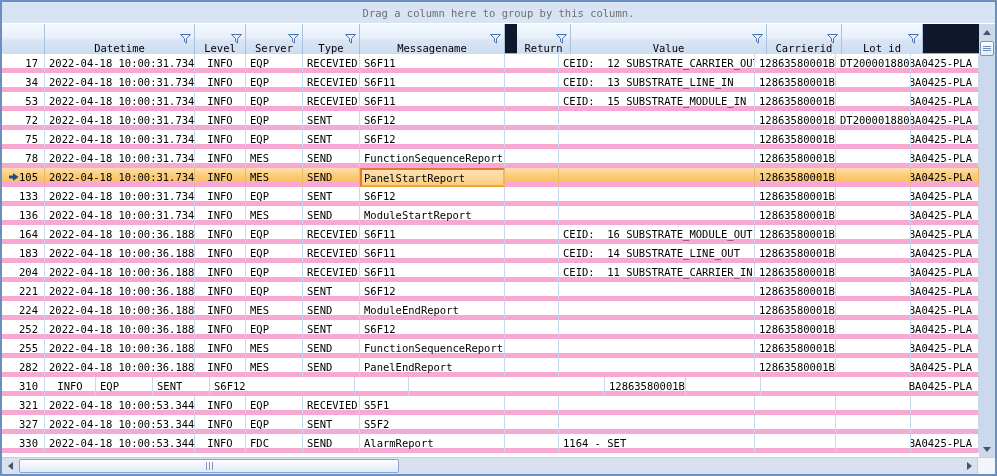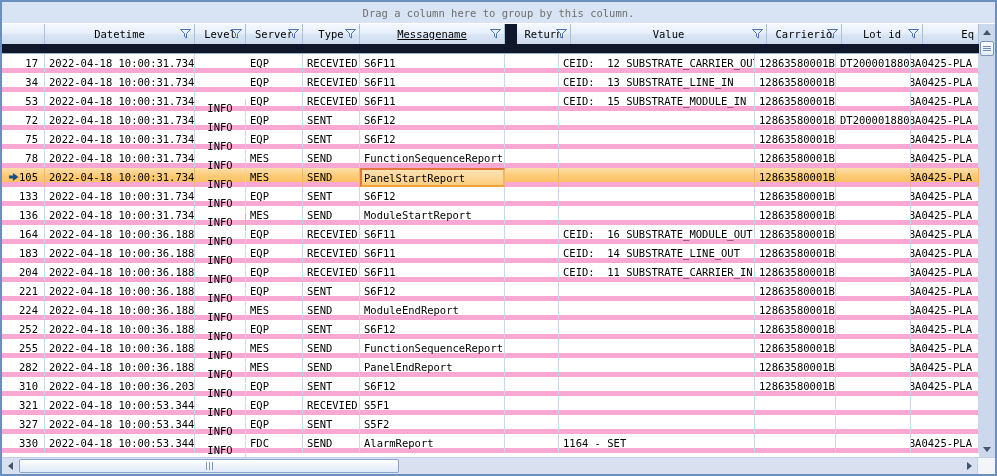--- a/index.html
+++ b/index.html
@@ -17,38 +17,38 @@
     border-bottom:1px solid #FFFFFF;
     display:flex;align-items:center;justify-content:center;
   }
   .group-panel span{color:#6F6F6F;}
   
   .main{flex:1 1 auto;display:flex;min-height:0;}
   .cols-area{width:977px;flex:0 0 977px;display:flex;flex-direction:column;overflow:hidden;}
   
   .header-row{height:30px;flex:0 0 30px;display:flex;border-bottom:1px solid #97B0CC;}
   .hcell{
-    position:relative;height:20px;
+    position:relative;height:30px;
     background:linear-gradient(180deg,#F4F9FE 0%,#E7EFFA 45%,#D9E5F5 55%,#CDDCF0 100%);
     border-right:1px solid #A9C2DE;
-    display:flex;align-items:center;justify-content:center;
+    display:flex;align-items:flex-end;justify-content:center;
   }
   .hcell.right{justify-content:flex-end;padding-right:4px;}
   .hlabel{white-space:pre;}
   .funnel{position:absolute;right:3px;top:50%;margin-top:-5px;}
   
   .rows{flex:1 1 auto;overflow:hidden;background:#fff;}
   .row{height:19px;display:flex;border-bottom:5px solid #f9a8d4;background:#fff;}
   .cell{
     height:18px;line-height:18px;border-right:1px solid #C9D9EC;
     padding:0 0 0 4px;white-space:pre;overflow:hidden;
     display:flex;align-items:center;
   }
   .cell.right{justify-content:flex-end;padding:0 6px 0 0;}
-  .cell.center{justify-content:center;padding:0;margin-top:45px;}
+  .cell.center{justify-content:center;padding:0;}
   .row.sel{background:linear-gradient(180deg,#FDDFAE 0%,#FCCB76 55%,#FBC162 100%);}
   .row.sel .cell{border-right-color:#E8B969;border-bottom-color:#F2A23A;}
   .cell.focused{
     border:2px solid #E2783A;padding-left:2px;height:19px;
     background:linear-gradient(180deg,#FDE2B4 0%,#FBCE7E 100%);
   }
   .ind{position:relative;}
   .row-arrow{position:absolute;left:7px;top:4px;}
   
   .vscroll{
@@ -109,21 +109,21 @@
             <svg class="funnel" width="11" height="10" viewBox="0 0 11 10">
               <path d="M0.5 0.5 H10.5 L6.5 4.5 V9 L4.5 7.5 V4.5 Z" fill="#EAF1FA" stroke="#4A74B0" stroke-width="1"></path>
             </svg>
           </div>
           <div class="hcell" style="width: 57px; flex: 0 0 57px;">
             <span class="hlabel">Type</span>
             <svg class="funnel" width="11" height="10" viewBox="0 0 11 10">
               <path d="M0.5 0.5 H10.5 L6.5 4.5 V9 L4.5 7.5 V4.5 Z" fill="#EAF1FA" stroke="#4A74B0" stroke-width="1"></path>
             </svg>
           </div>
-          <div class="hcell" style="width: 145px; flex: 0 0 145px; text-decoration: underline;">
+          <div class="hcell" style="width: 145px; flex: 0 0 145px;">
             <span class="hlabel">Messagename</span>
             <svg class="funnel" width="11" height="10" viewBox="0 0 11 10">
               <path d="M0.5 0.5 H10.5 L6.5 4.5 V9 L4.5 7.5 V4.5 Z" fill="#EAF1FA" stroke="#4A74B0" stroke-width="1"></path>
             </svg>
           </div>
           <div class="hcell" style="width: 54px; flex: 0 0 54px; margin-left: 12px;">
             <span class="hlabel">Return</span>
             <svg class="funnel" width="11" height="10" viewBox="0 0 11 10">
               <path d="M0.5 0.5 H10.5 L6.5 4.5 V9 L4.5 7.5 V4.5 Z" fill="#EAF1FA" stroke="#4A74B0" stroke-width="1"></path>
             </svg>
@@ -138,23 +138,20 @@
             <span class="hlabel">Carrierid</span>
             <svg class="funnel" width="11" height="10" viewBox="0 0 11 10">
               <path d="M0.5 0.5 H10.5 L6.5 4.5 V9 L4.5 7.5 V4.5 Z" fill="#EAF1FA" stroke="#4A74B0" stroke-width="1"></path>
             </svg>
           </div>
           <div class="hcell" style="width: 81px; flex: 0 0 81px;">
             <span class="hlabel">Lot id</span>
             <svg class="funnel" width="11" height="10" viewBox="0 0 11 10">
               <path d="M0.5 0.5 H10.5 L6.5 4.5 V9 L4.5 7.5 V4.5 Z" fill="#EAF1FA" stroke="#4A74B0" stroke-width="1"></path>
             </svg>
-          </div>
-          <div class="hcell right" style="flex: 1 1 auto; min-width: 0px;">
-            <span class="hlabel">Eq</span>
           </div>
         </div>
       <div class="rows" id="rows">
           <div class="row">
             <div class="cell right ind" style="width: 43px; flex: 0 0 43px;">17</div>
             <div class="cell" style="width: 150px; flex: 0 0 150px;">2022-04-18 10:00:31.734</div>
             <div class="cell center" style="width: 51px; flex: 0 0 51px;">INFO</div>
             <div class="cell" style="width: 57px; flex: 0 0 57px;">EQP</div>
             <div class="cell" style="width: 57px; flex: 0 0 57px;">RECEVIED</div>
             <div class="cell" style="width: 145px; flex: 0 0 145px;">S6F11</div>
@@ -369,21 +366,20 @@
             <div class="cell" style="width: 57px; flex: 0 0 57px;">SEND</div>
             <div class="cell" style="width: 145px; flex: 0 0 145px;">PanelEndReport</div>
             <div class="cell" style="width: 54px; flex: 0 0 54px;"></div>
             <div class="cell" style="width: 196px; flex: 0 0 196px;"></div>
             <div class="cell" style="width: 81px; flex: 0 0 81px;">12863580001B</div>
             <div class="cell" style="width: 75px; flex: 0 0 75px;"></div>
             <div class="cell right" style="flex: 1 1 auto; min-width: 0px;">BA0425-PLA</div>
           </div>
           <div class="row">
             <div class="cell right ind" style="width: 43px; flex: 0 0 43px;">310</div>
-            <div class="cell" style="width: 150px; flex: 0 0 150px;">2022-04-18 10:00:36.203</div>
             <div class="cell center" style="width: 51px; flex: 0 0 51px;">INFO</div>
             <div class="cell" style="width: 57px; flex: 0 0 57px;">EQP</div>
             <div class="cell" style="width: 57px; flex: 0 0 57px;">SENT</div>
             <div class="cell" style="width: 145px; flex: 0 0 145px;">S6F12</div>
             <div class="cell" style="width: 54px; flex: 0 0 54px;"></div>
             <div class="cell" style="width: 196px; flex: 0 0 196px;"></div>
             <div class="cell" style="width: 81px; flex: 0 0 81px;">12863580001B</div>
             <div class="cell" style="width: 75px; flex: 0 0 75px;"></div>
             <div class="cell right" style="flex: 1 1 auto; min-width: 0px;">BA0425-PLA</div>
           </div>

